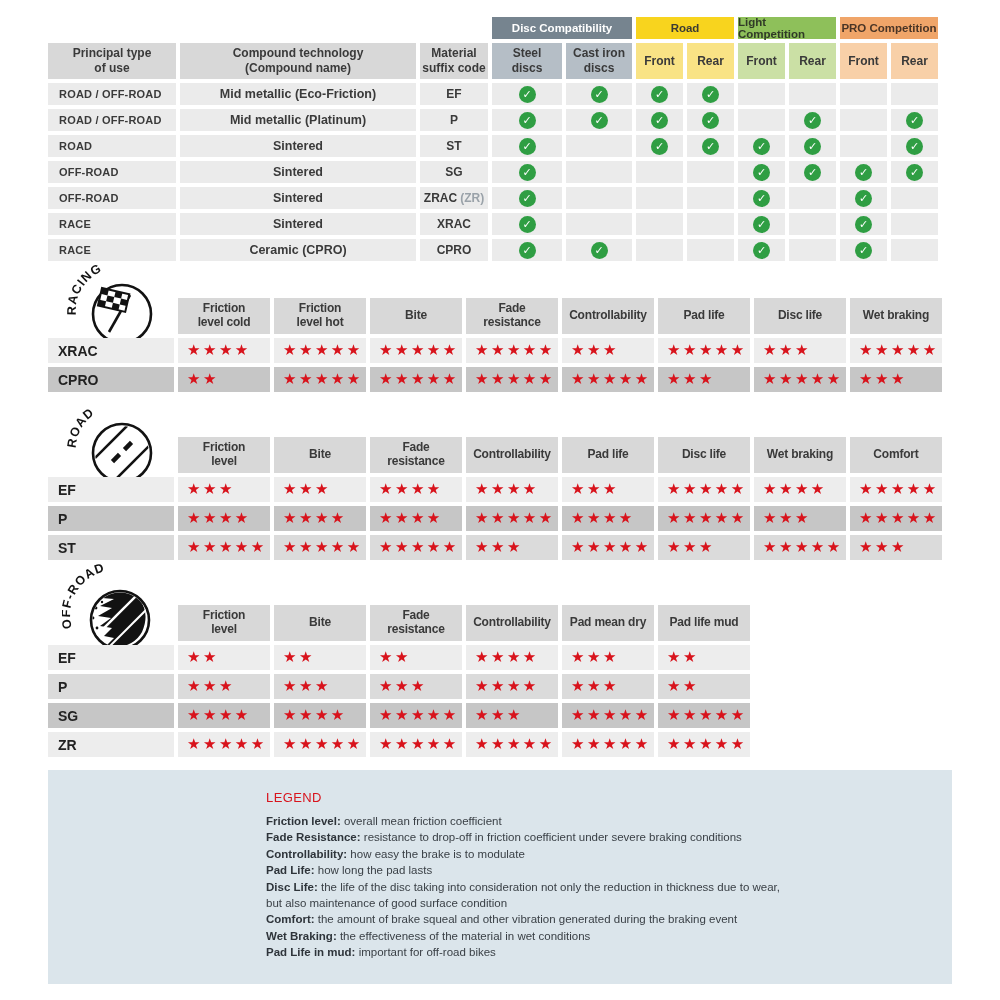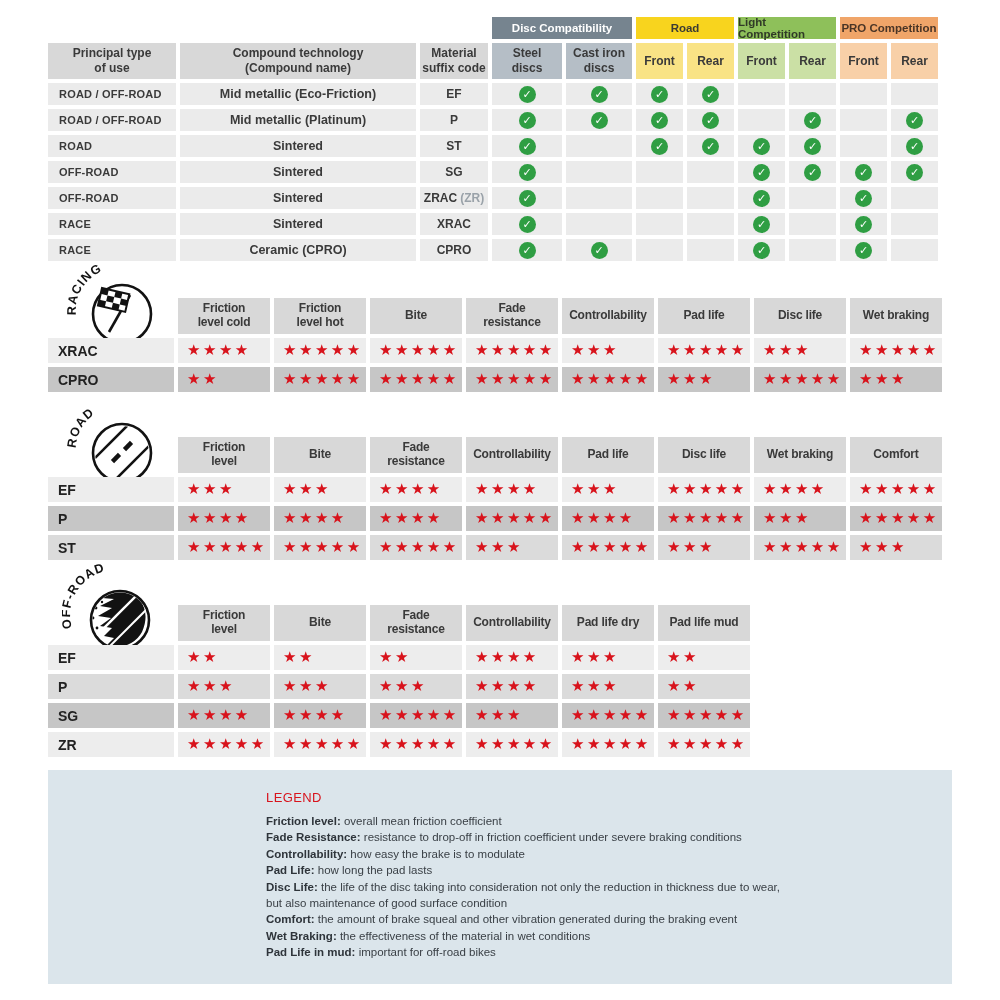--- a/index.html
+++ b/index.html
@@ -448,21 +448,21 @@
       <line x1="40" y1="92" x2="92" y2="40" stroke="#fff" stroke-width="2"></line>
     </g>
   </svg>
   <div id="offroad-grid" class="rate-grid cols6">
       <div class="rhdr" style="grid-area: 1 / 2;">Friction
 level</div>
       <div class="rhdr" style="grid-area: 1 / 3;">Bite</div>
       <div class="rhdr" style="grid-area: 1 / 4;">Fade
 resistance</div>
       <div class="rhdr" style="grid-area: 1 / 5;">Controllability</div>
-      <div class="rhdr" style="grid-area: 1 / 6;">Pad life dry</div>
+      <div class="rhdr" style="grid-area: 1 / 6;">Pad mean dry</div>
       <div class="rhdr" style="grid-area: 1 / 7;">Pad life mud</div>
       <div class="rlabel sh-light" style="grid-area: 2 / 1;">EF</div>
       <div class="scell sh-light" style="grid-area: 2 / 2;">
         <div class="stars" aria-label="2 stars">★★</div>
       </div>
       <div class="scell sh-light" style="grid-area: 2 / 3;">
         <div class="stars" aria-label="2 stars">★★</div>
       </div>
       <div class="scell sh-light" style="grid-area: 2 / 4;">
         <div class="stars" aria-label="2 stars">★★</div>

